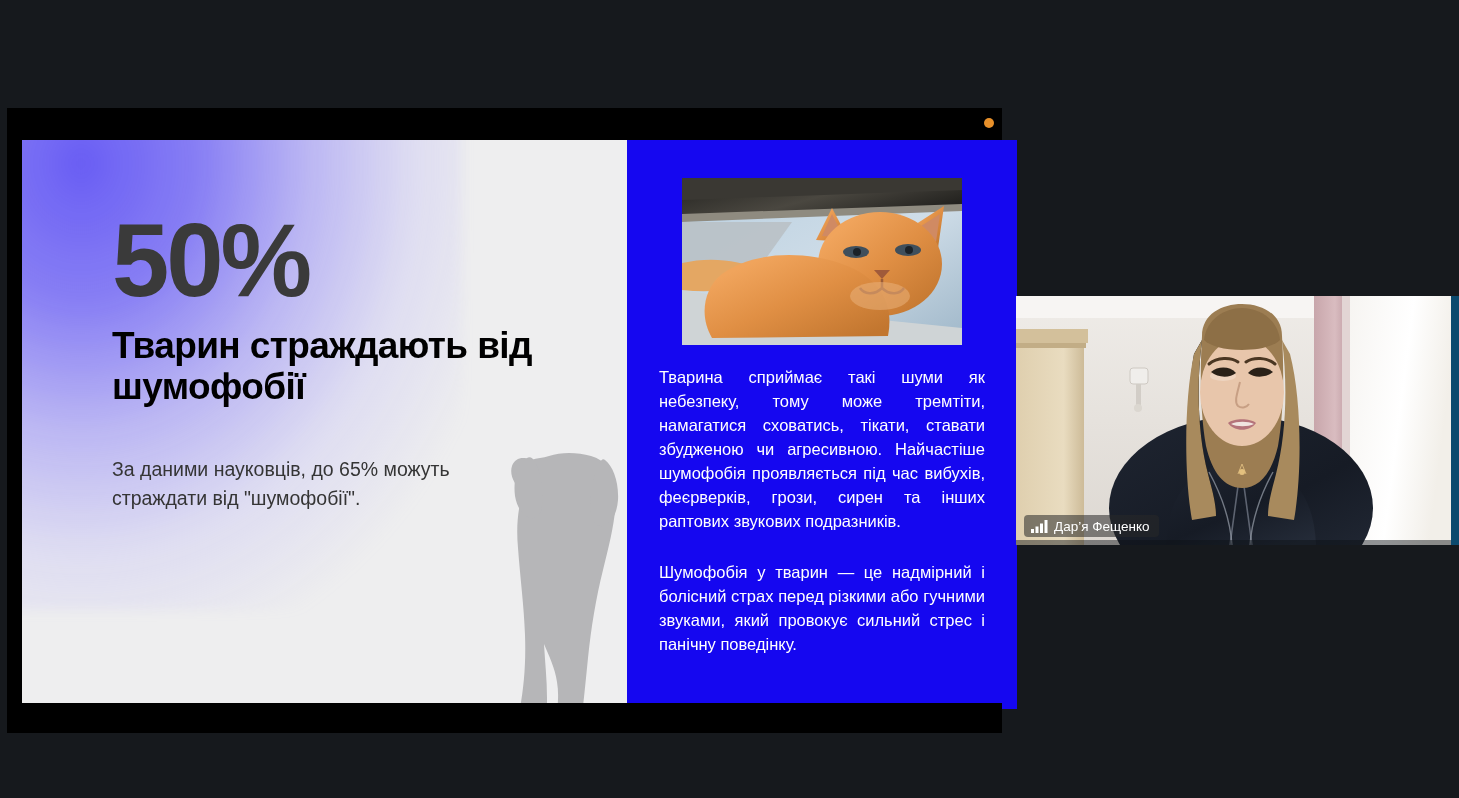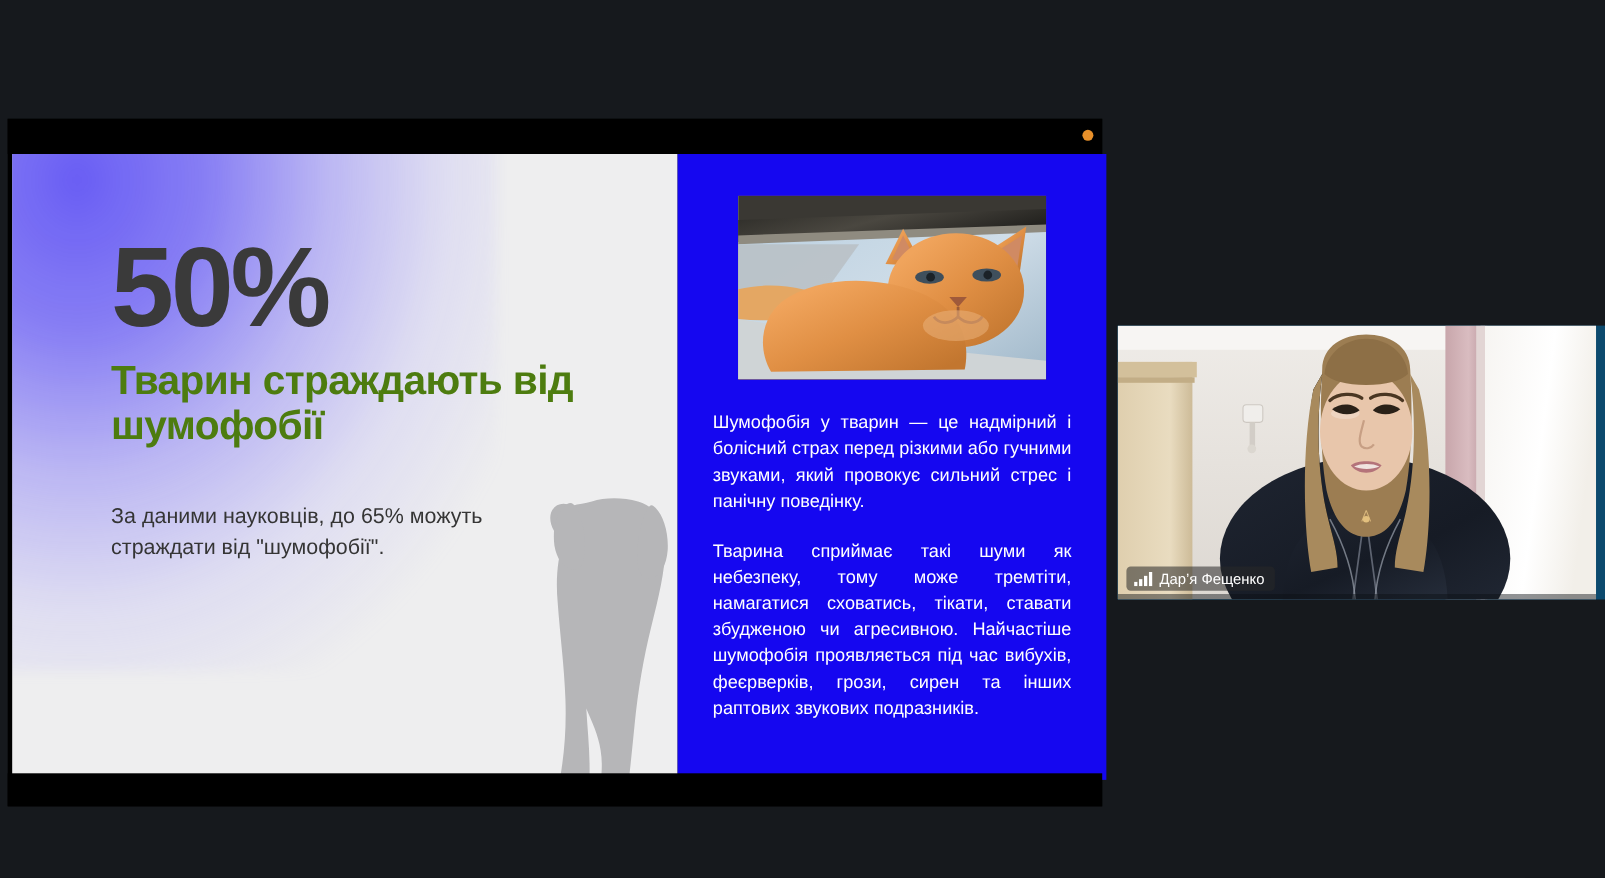--- a/index.html
+++ b/index.html
@@ -29,21 +29,21 @@
   }
   #share-bottombar {
     position: absolute; left: 0; bottom: 0;
     width: 100%; height: 30px;
     background: #000000;
   }
 
   
   #slide {
     position: absolute;
-    left: 4px; top: 32px;
+    left: 15px; top: 32px;
     width: 995px; height: 569px;
     display: flex;
     overflow: hidden;
   }
 
   
   #slide-left {
     position: relative;
     width: 605px; height: 100%;
     background: #eeeeef;
@@ -78,21 +78,21 @@
     line-height: 0.96;
     font-weight: 700;
     color: #3a3a3a;
     letter-spacing: -3px;
   }
   #stat-heading {
     margin-top: 14px;
     font-size: 37px;
     line-height: 1.12;
     font-weight: 700;
-    color: #4d7c0f;
+    color: #000000;
     letter-spacing: -0.6px;
     max-width: 460px;
   }
   .left-para {
     margin-top: 26px;
     font-size: 19.5px;
     line-height: 1.52;
     color: #353535;
     max-width: 420px;
   }
@@ -226,22 +226,22 @@
           <ellipse cx="174" cy="74" rx="13" ry="6" fill="#3f4f5c"></ellipse>
           <ellipse cx="226" cy="72" rx="13" ry="6" fill="#3f4f5c"></ellipse>
           <ellipse cx="175" cy="74" rx="4" ry="4" fill="#1b2228"></ellipse>
           <ellipse cx="227" cy="72" rx="4" ry="4" fill="#1b2228"></ellipse>
           <path d="M192,92 L208,92 L200,101 Z" fill="#a05a3a"></path>
           <path d="M200,101 L200,110 M200,110 C192,118 182,116 178,110 M200,110 C208,118 218,116 222,110" stroke="#9b5c38" stroke-width="2.5" fill="none"></path>
           <ellipse cx="198" cy="118" rx="30" ry="14" fill="#e9b07a" opacity="0.55"></ellipse>
         </svg>
       </div>
 
+      <p id="blue-para-2" class="blue-para">Тварина сприймає такі шуми як небезпеку, тому може тремтіти, намагатися сховатись, тікати, ставати збудженою чи агресивною. Найчастіше шумофобія проявляється під час вибухів, феєрверків, грози, сирен та інших раптових звукових подразників.</p>
       <p id="blue-para-1" class="blue-para">Шумофобія у тварин — це надмірний і болісний страх перед різкими або гучними звуками, який провокує сильний стрес і панічну поведінку.</p>
-      <p id="blue-para-2" class="blue-para">Тварина сприймає такі шуми як небезпеку, тому може тремтіти, намагатися сховатись, тікати, ставати збудженою чи агресивною. Найчастіше шумофобія проявляється під час вибухів, феєрверків, грози, сирен та інших раптових звукових подразників.</p>
     </div>
   </div>
 
   <div id="share-bottombar"></div>
 </div>
 
 <div id="share-scrollbar-track">
   
 </div>
 

